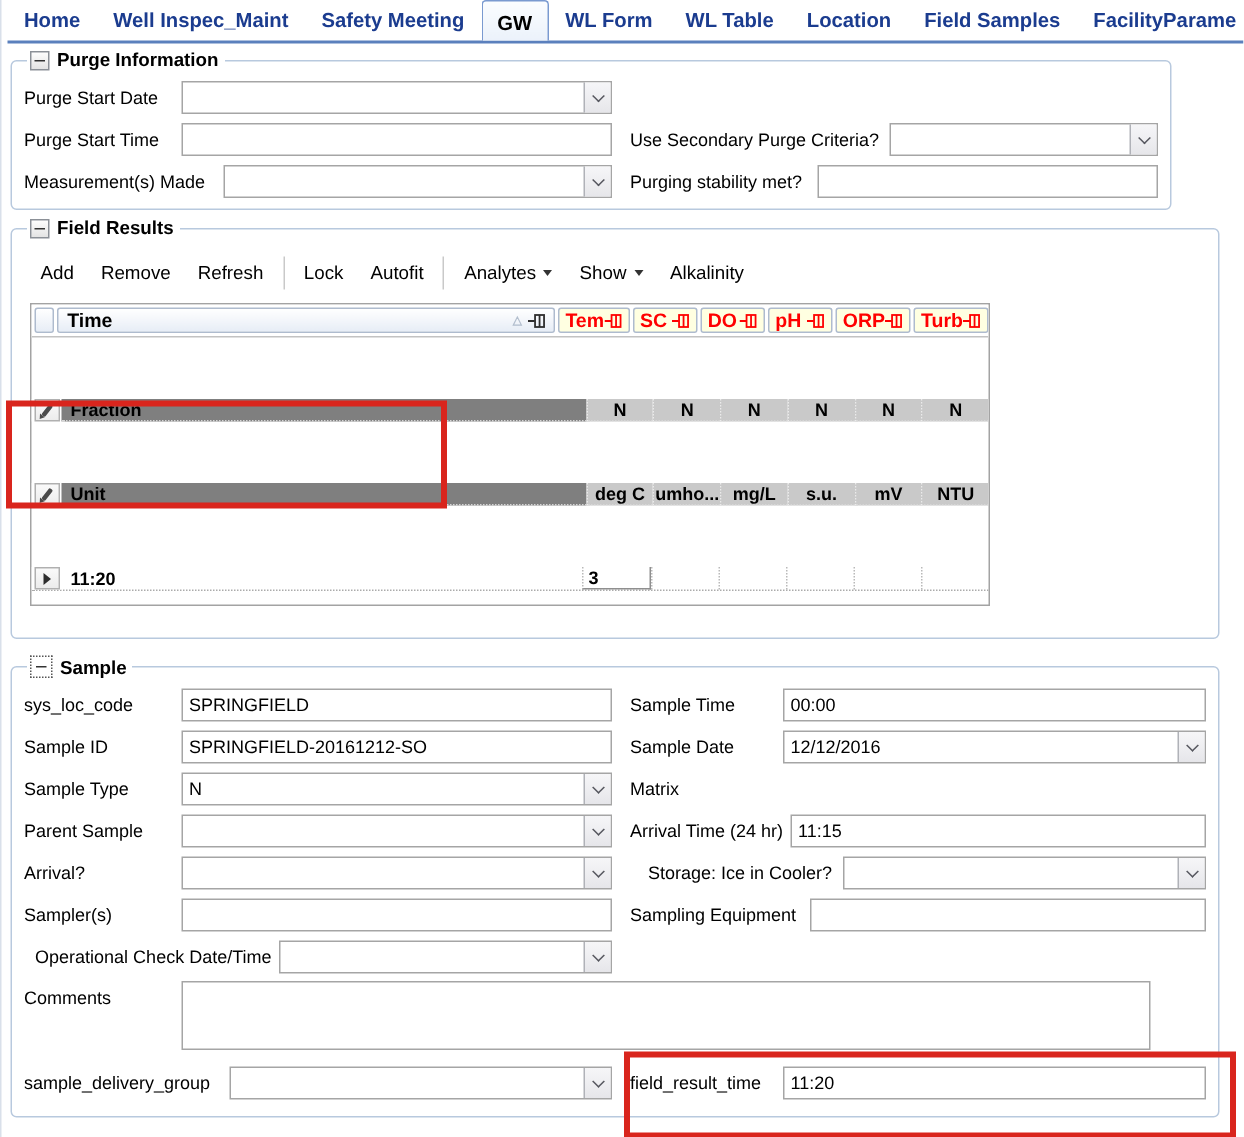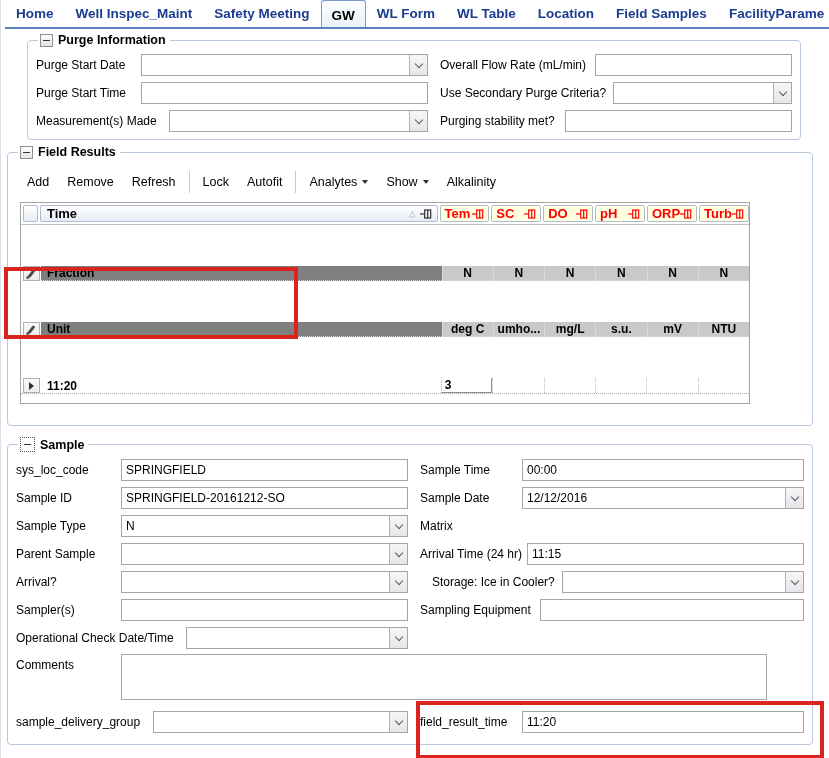--- a/index.html
+++ b/index.html
@@ -40,21 +40,21 @@
   .comments-row .flabel{padding-top:4px;}
   .ta{width:646px;height:46px;border:1px solid #a5a5a5;resize:none;font-family:"Liberation Sans",sans-serif;font-size:12px;box-sizing:border-box;}
 
   
   .toolbar{display:flex;align-items:center;height:26px;margin:6px 0 0 2px;font-size:12.5px;}
   .tbtn{padding:3px 9px;display:flex;align-items:center;gap:5px;cursor:default;}
   .tsep{width:1px;height:22px;background:#c9c9c9;margin:0 4px;}
   .dd-arrow{width:0;height:0;border-left:3.5px solid transparent;border-right:3.5px solid transparent;border-top:4px solid #333;}
 
   
-  .grid-table{position:relative;margin:7px 0 0 4px;width:730px;height:202px;border:1px solid #a3a3a3;background:#fff;
+  .grid-table{position:relative;margin:7px 0 0 4px;width:640px;height:202px;border:1px solid #a3a3a3;background:#fff;
               box-sizing:border-box;display:flex;flex-direction:column;overflow:hidden;gap:41px;}
   .thead{display:flex;gap:2px;padding:2px 0 2px 2px;height:42px;box-sizing:border-box;background:#fff;border-bottom:1px solid #c2c2c2;}
   .hbox{border:1px solid #aebbce;border-radius:2px;display:flex;align-items:center;box-sizing:border-box;}
   .corner-box{width:16px;background:linear-gradient(#ffffff,#e7edf6);}
   .time-box{width:428px;background:linear-gradient(#ffffff,#e7edf6);justify-content:space-between;padding:0 5px 0 6px;
             font-weight:bold;font-size:13px;}
   .time-box .hicons{display:flex;align-items:center;gap:4px;}
   .sort-glyph{font-size:8px;color:#b3bfce;line-height:1;}
   .an-box{width:53px;background:#ffffe1;color:#ff0000;font-weight:bold;font-size:13px;justify-content:space-between;padding:0 4px;}
   .pin{flex:none;display:block;}
@@ -90,41 +90,37 @@
     <div class="tab">Well Inspec_Maint</div>
     <div class="tab">Safety Meeting</div>
     <div class="tab active">GW</div>
     <div class="tab">WL Form</div>
     <div class="tab">WL Table</div>
     <div class="tab">Location</div>
     <div class="tab">Field Samples</div>
     <div class="tab">FacilityParame</div>
   </div>
 
-  <fieldset class="group" style="left:6px;top:33px;width:774px;height:107px;margin-left:20px;">
+  <fieldset class="group" style="left:6px;top:33px;width:774px;height:107px;">
     <legend>
       <span class="collapse-btn">
           <span class="minus"></span>
         </span>
       <span>Purge Information</span>
     </legend>
     <div class="rows">
       <div class="srow">
         <div class="frow cell-l">
           <label class="flabel">Purge Start Date</label>
           <div class="combo">
             <input class="tinput" value="" style="">
             <span class="combo-btn">
                 <span class="chev"></span>
               </span>
           </div>
-        </div>
-        <div class="frow cell-r">
-          <label class="flabel" style="min-width:150px;">Overall Flow Rate (mL/min)</label>
-          <input class="tinput" value="" style="">
         </div>
       </div>
       <div class="srow">
         <div class="frow cell-l">
           <label class="flabel">Purge Start Time</label>
           <input class="tinput" value="" style="">
         </div>
         <div class="frow cell-r">
           <label class="flabel" style="min-width:168px;">Use Secondary Purge Criteria?</label>
           <div class="combo">
@@ -381,21 +377,21 @@
           <label class="flabel">Sampler(s)</label>
           <input class="tinput" value="" style="">
         </div>
         <div class="frow cell-r">
           <label class="flabel" style="min-width:115px;">Sampling Equipment</label>
           <input class="tinput" value="" style="">
         </div>
       </div>
       <div class="srow">
         <div class="frow cell-l">
-          <label class="flabel" style="min-width:165px;">Operational Check Date/Time</label>
+          <label class="flabel" style="min-width:165px;text-align:right;">Operational Check Date/Time</label>
           <div class="combo">
             <input class="tinput" value="" style="">
             <span class="combo-btn">
                 <span class="chev"></span>
               </span>
           </div>
         </div>
         <div class="frow cell-r"></div>
       </div>
       <div class="frow comments-row">

